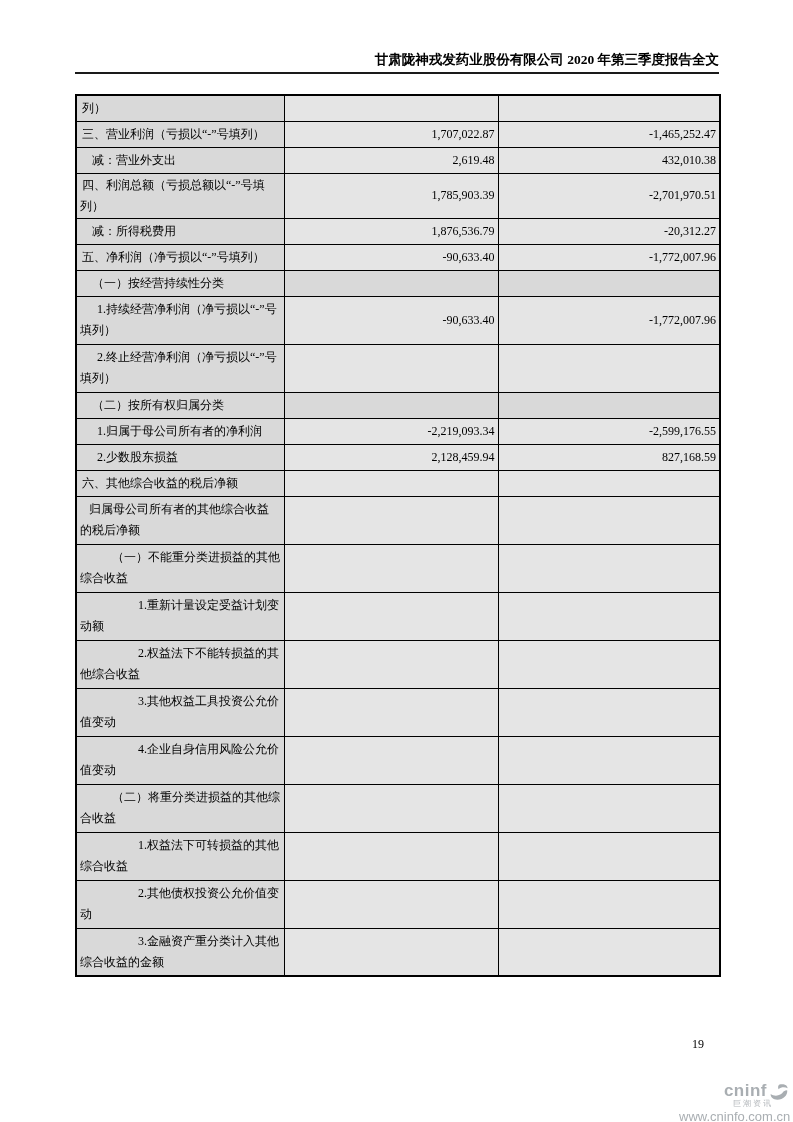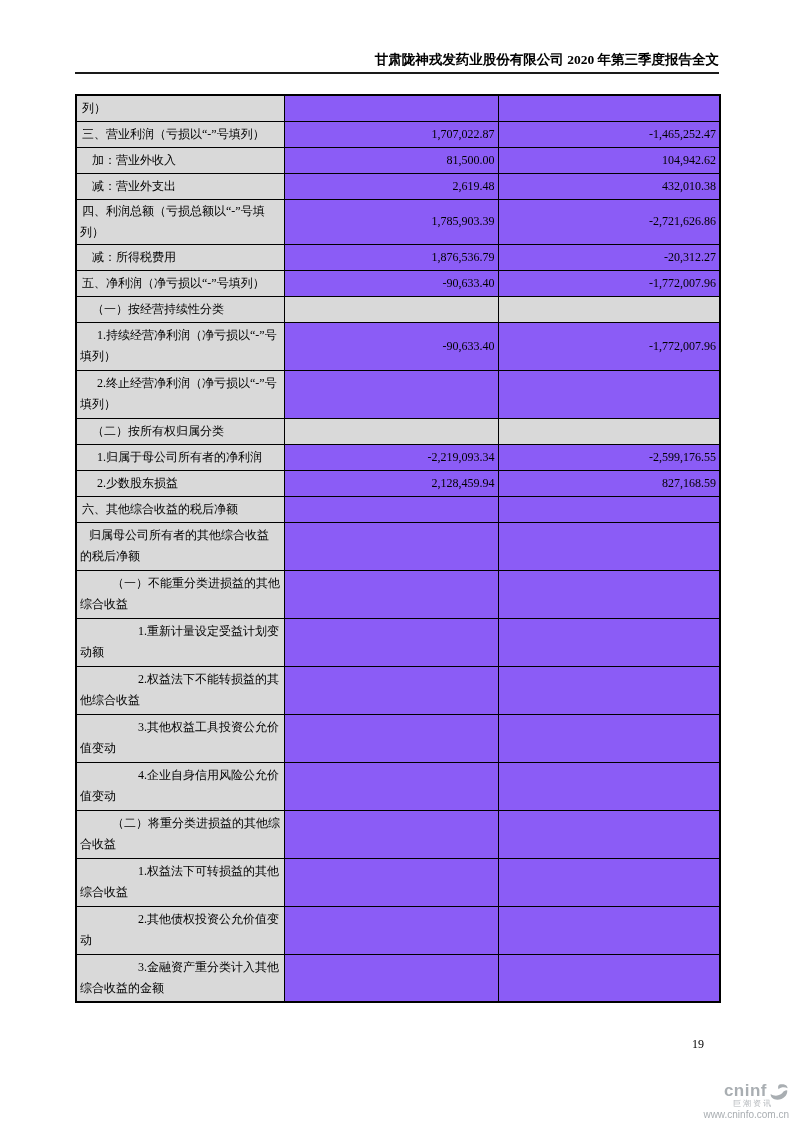--- a/index.html
+++ b/index.html
@@ -19,21 +19,21 @@
   table.fin {
     position:absolute; top:94px; left:75px; width:644px;
     border-collapse:collapse; table-layout:fixed;
     border:2px solid #000;
   }
   table.fin td {
     border:1px solid #000; font-size:12px; line-height:21px;
     vertical-align:middle; overflow:hidden; padding:1px 3px;
   }
   td.lab { background:#d9d9d9; text-align:left; }
-  td.val { background:#8b5cf6; text-align:right; font-size:12.5px; }
+  td.val { background:#e5e5e5; text-align:right; font-size:12.5px; }
   tr.shaded td.val { background:#d9d9d9; }
   tr.h1 { height:26px; }
   tr.h2 { height:48px; }
   .i0 { text-indent:2px; }
   .ia { text-indent:12px; }
   .ib { text-indent:17px;margin-left:40px; }
   .ic { text-indent:9px; }
   .id { text-indent:32px; }
   .ie { text-indent:58px; }
   .pagenum {
@@ -43,21 +43,21 @@
     position:absolute; top:1072px; right:4px; width:110px;
     color:#a9aeb2; font-family:"Liberation Sans","DejaVu Sans",sans-serif;
     text-align:right; line-height:1;
   }
   .logo-top { display:flex; align-items:flex-end; justify-content:flex-end; }
   .logo-brand {
     font-weight:bold; font-size:17px; letter-spacing:0.5px; color:#a9aeb2;margin-top:10px;
   }
   .logo-swoosh { margin-left:2px; margin-bottom:-2px; }
   .logo-cn { font-size:8px; letter-spacing:2px; margin:1px 16px 0 0; color:#b2b6ba; }
-  .logo-url { font-size:10px; margin-top:2px; color:#a9aeb2; }
+  .logo-url { font-size:13px; margin-top:2px; color:#a9aeb2; }
 </style>
 </head>
 <body>
 
 <div class="header-title">甘肃陇神戎发药业股份有限公司 2020 年第三季度报告全文</div>
 <div class="header-rule"></div>
 
 <table class="fin">
   <colgroup>
     <col style="width:208px">
@@ -69,33 +69,28 @@
       <td class="lab i0">列）</td>
       <td class="val"></td>
       <td class="val"></td>
     </tr>
     <tr class="h1">
       <td class="lab i0">三、营业利润（亏损以“-”号填列）</td>
       <td class="val">1,707,022.87</td>
       <td class="val">-1,465,252.47</td>
     </tr>
     <tr class="h1">
-      <td class="lab ia">加：营业外收入</td>
-      <td class="val">81,500.00</td>
-      <td class="val">104,942.62</td>
-    </tr>
-    <tr class="h1">
       <td class="lab ia">减：营业外支出</td>
       <td class="val">2,619.48</td>
       <td class="val">432,010.38</td>
     </tr>
     <tr class="h1">
       <td class="lab i0">四、利润总额（亏损总额以“-”号填列）</td>
       <td class="val">1,785,903.39</td>
-      <td class="val">-2,721,626.86</td>
+      <td class="val">-2,701,970.51</td>
     </tr>
     <tr class="h1">
       <td class="lab ia">减：所得税费用</td>
       <td class="val">1,876,536.79</td>
       <td class="val">-20,312.27</td>
     </tr>
     <tr class="h1">
       <td class="lab i0">五、净利润（净亏损以“-”号填列）</td>
       <td class="val">-90,633.40</td>
       <td class="val">-1,772,007.96</td>

